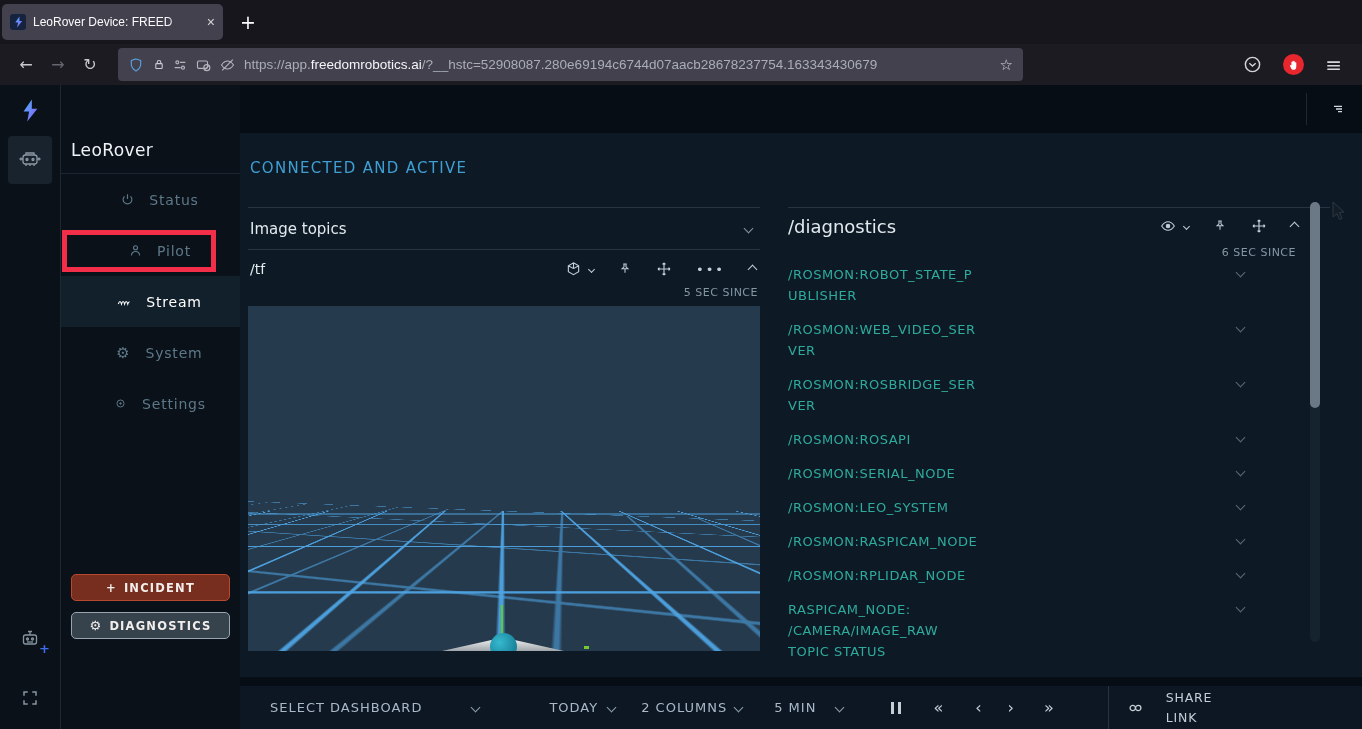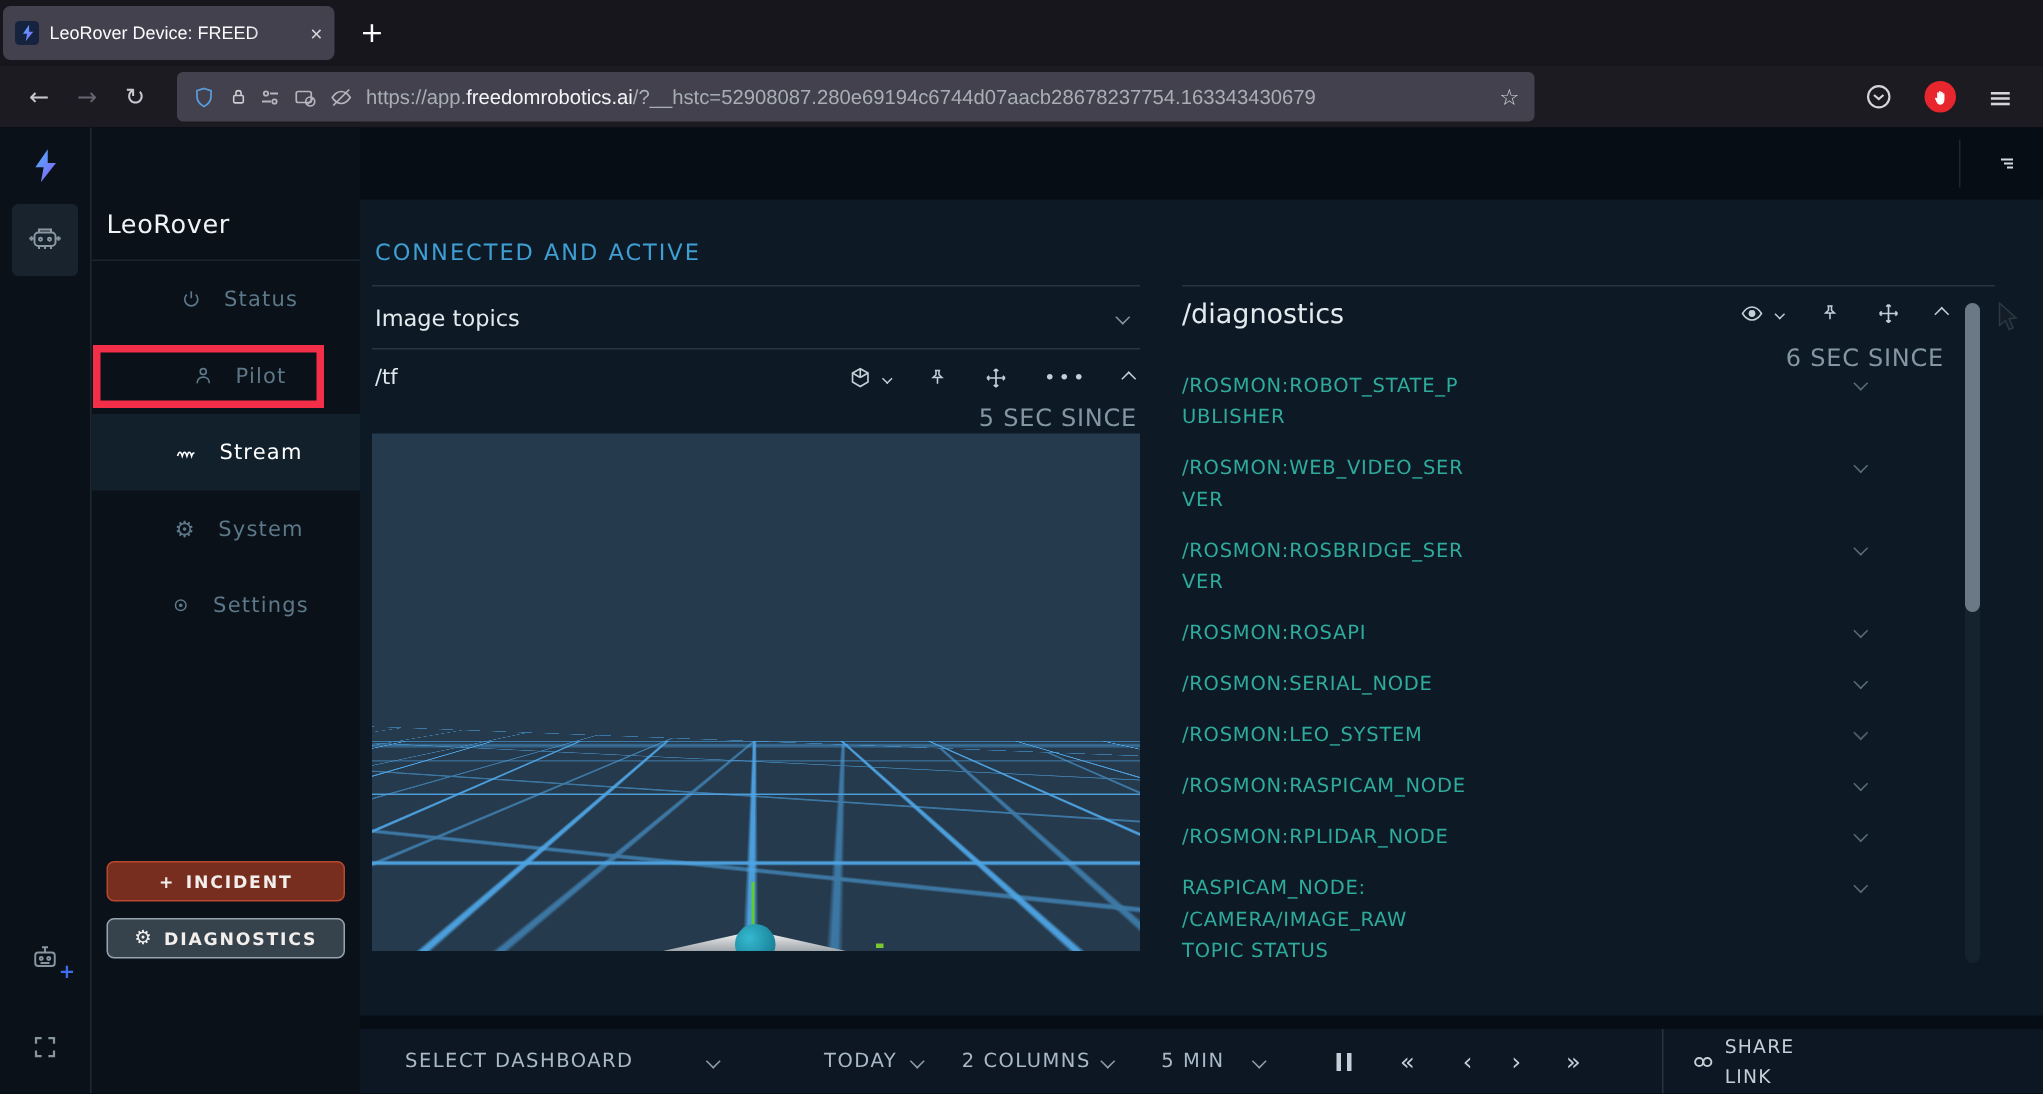--- a/index.html
+++ b/index.html
@@ -66,31 +66,31 @@
   .diag-btn { top:527px; background:#36424c; border:1px solid #97a5b0; }
   .diag-btn .gear { font-size:13px; line-height:1; }
 
   .main { flex:1; min-width:0; display:flex; flex-direction:column; }
   .main-header { height:48px; display:flex; align-items:center; justify-content:flex-end; padding-right:15px; }
   .header-vdiv { width:1px; height:32px; background:#1d2833; margin-right:22px; }
   .filter-icon { color:#cfd9e1; }
 
   .dashboard { height:544px; background:#0d1a26; position:relative; padding-left:8px; }
   .banner { margin:26px 0 0 2px; height:16px; font-size:15px; letter-spacing:1.3px; color:#3f9ed2; }
-  .cols { display:flex; margin-top:15px; }
+  .cols { display:flex; margin-top:32px; }
   .col-left { width:512px; flex:none; }
   .col-gap { width:28px; flex:none; }
   .col-right { width:542px; flex:none; }
 
   .topics-row { height:43px; border-top:1px solid #263540; border-bottom:1px solid #263540;
                 display:flex; align-items:center; justify-content:space-between; padding:0 8px 0 2px;
                 color:#e3eaee; font-size:15px; }
   .tf-row { height:36px; display:flex; align-items:center; color:#e3eaee; font-size:14px; padding:2px 4px 0 2px; }
   .panel-icons { margin-left:auto; display:flex; align-items:center; gap:24px; color:#c3ced6; }
-  .since { text-align:right; font-size:16px; color:#8496a2; letter-spacing:.5px; height:14px; margin:0 2px 6px 0; }
+  .since { text-align:right; font-size:11px; color:#8496a2; letter-spacing:.5px; height:14px; margin:0 2px 6px 0; }
   .col-right .diag-row { border-top:1px solid #263540; height:37px; display:flex; align-items:center;
                          color:#e3eaee; font-size:18px; padding-right:32px; }
   .col-right .since { margin:2px 34px 4px 0; }
 
   .chev { display:inline-block; width:7px; height:7px; border-right:1.6px solid currentColor;
           border-bottom:1.6px solid currentColor; transform:rotate(45deg); }
   .chev.up { transform:rotate(-135deg); }
   .chev.sm { width:5px; height:5px; }
   .combo { display:flex; align-items:center; gap:6px; }
   .dots { font-size:13px; letter-spacing:2px; color:#c3ced6; }
@@ -127,21 +127,21 @@
                 color:#a9bac6; font-size:13px; letter-spacing:1px; padding-left:30px; }
   .dd { display:flex; align-items:center; color:#a9bac6; }
   .dd .chev { color:#8d9eab; }
   .pause-icon { display:flex; gap:4px; margin-left:48px; }
   .pause-icon i { display:block; width:3px; height:12px; background:#c3ced6; }
   .pb { font-size:16px; color:#c3ced6; letter-spacing:0; }
   .time-block { width:132px; margin-left:26px; display:flex; flex-direction:column; align-items:center; }
   .time-main { font-size:15px; color:#ccd8e1; letter-spacing:.5px; }
   .time-sub { font-size:11.5px; color:#7b8d99; letter-spacing:1px; }
   .bb-vdiv { width:1px; height:43px; background:#27343f; margin-left:54px; }
-  .share { display:flex; align-items:center; gap:8px; margin-left:20px; color:#c3ced6; }
+  .share { display:flex; align-items:center; gap:24px; margin-left:20px; color:#c3ced6; }
   .share-text { width:54px; font-size:12.5px; line-height:1.55; letter-spacing:.8px; }
 
   .cursor { position:absolute; left:1332px; top:116px; z-index:9; }
   svg { display:block; }
 </style>
 </head>
 <body>
 
 <div class="tab-bar">
   <div class="tab">

